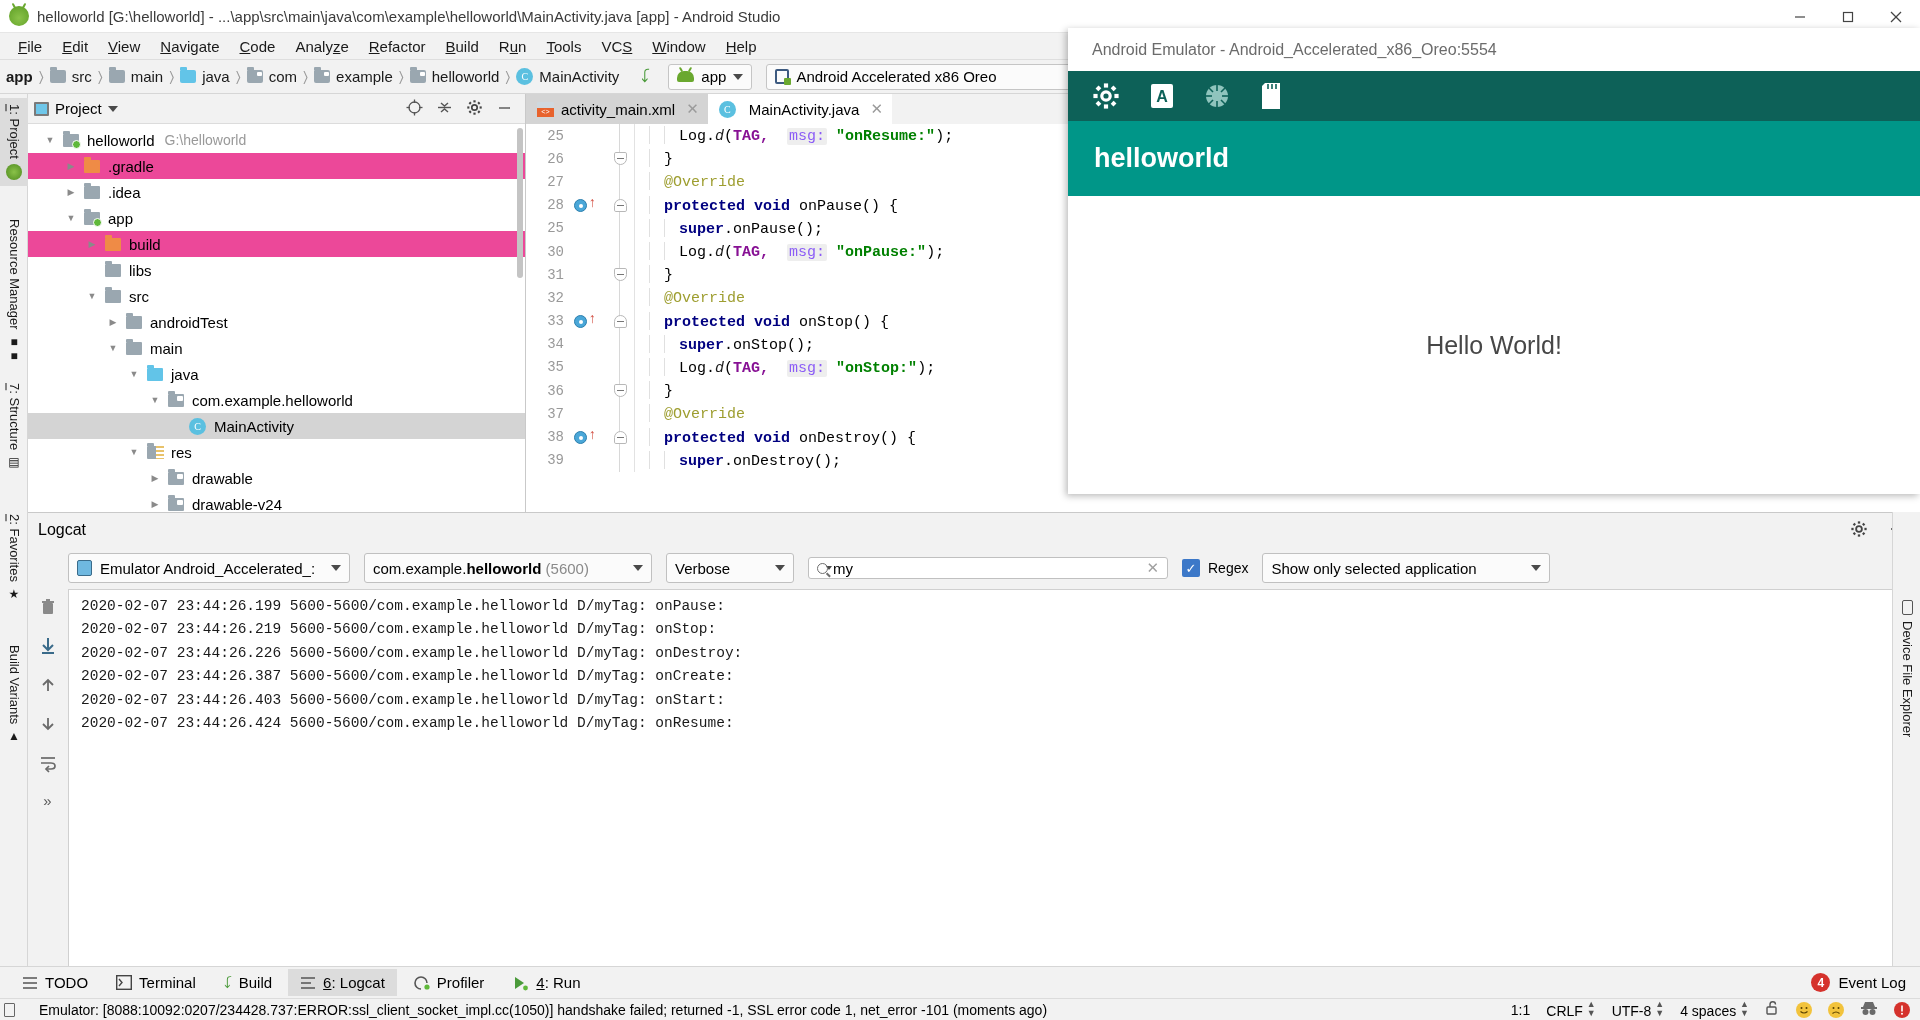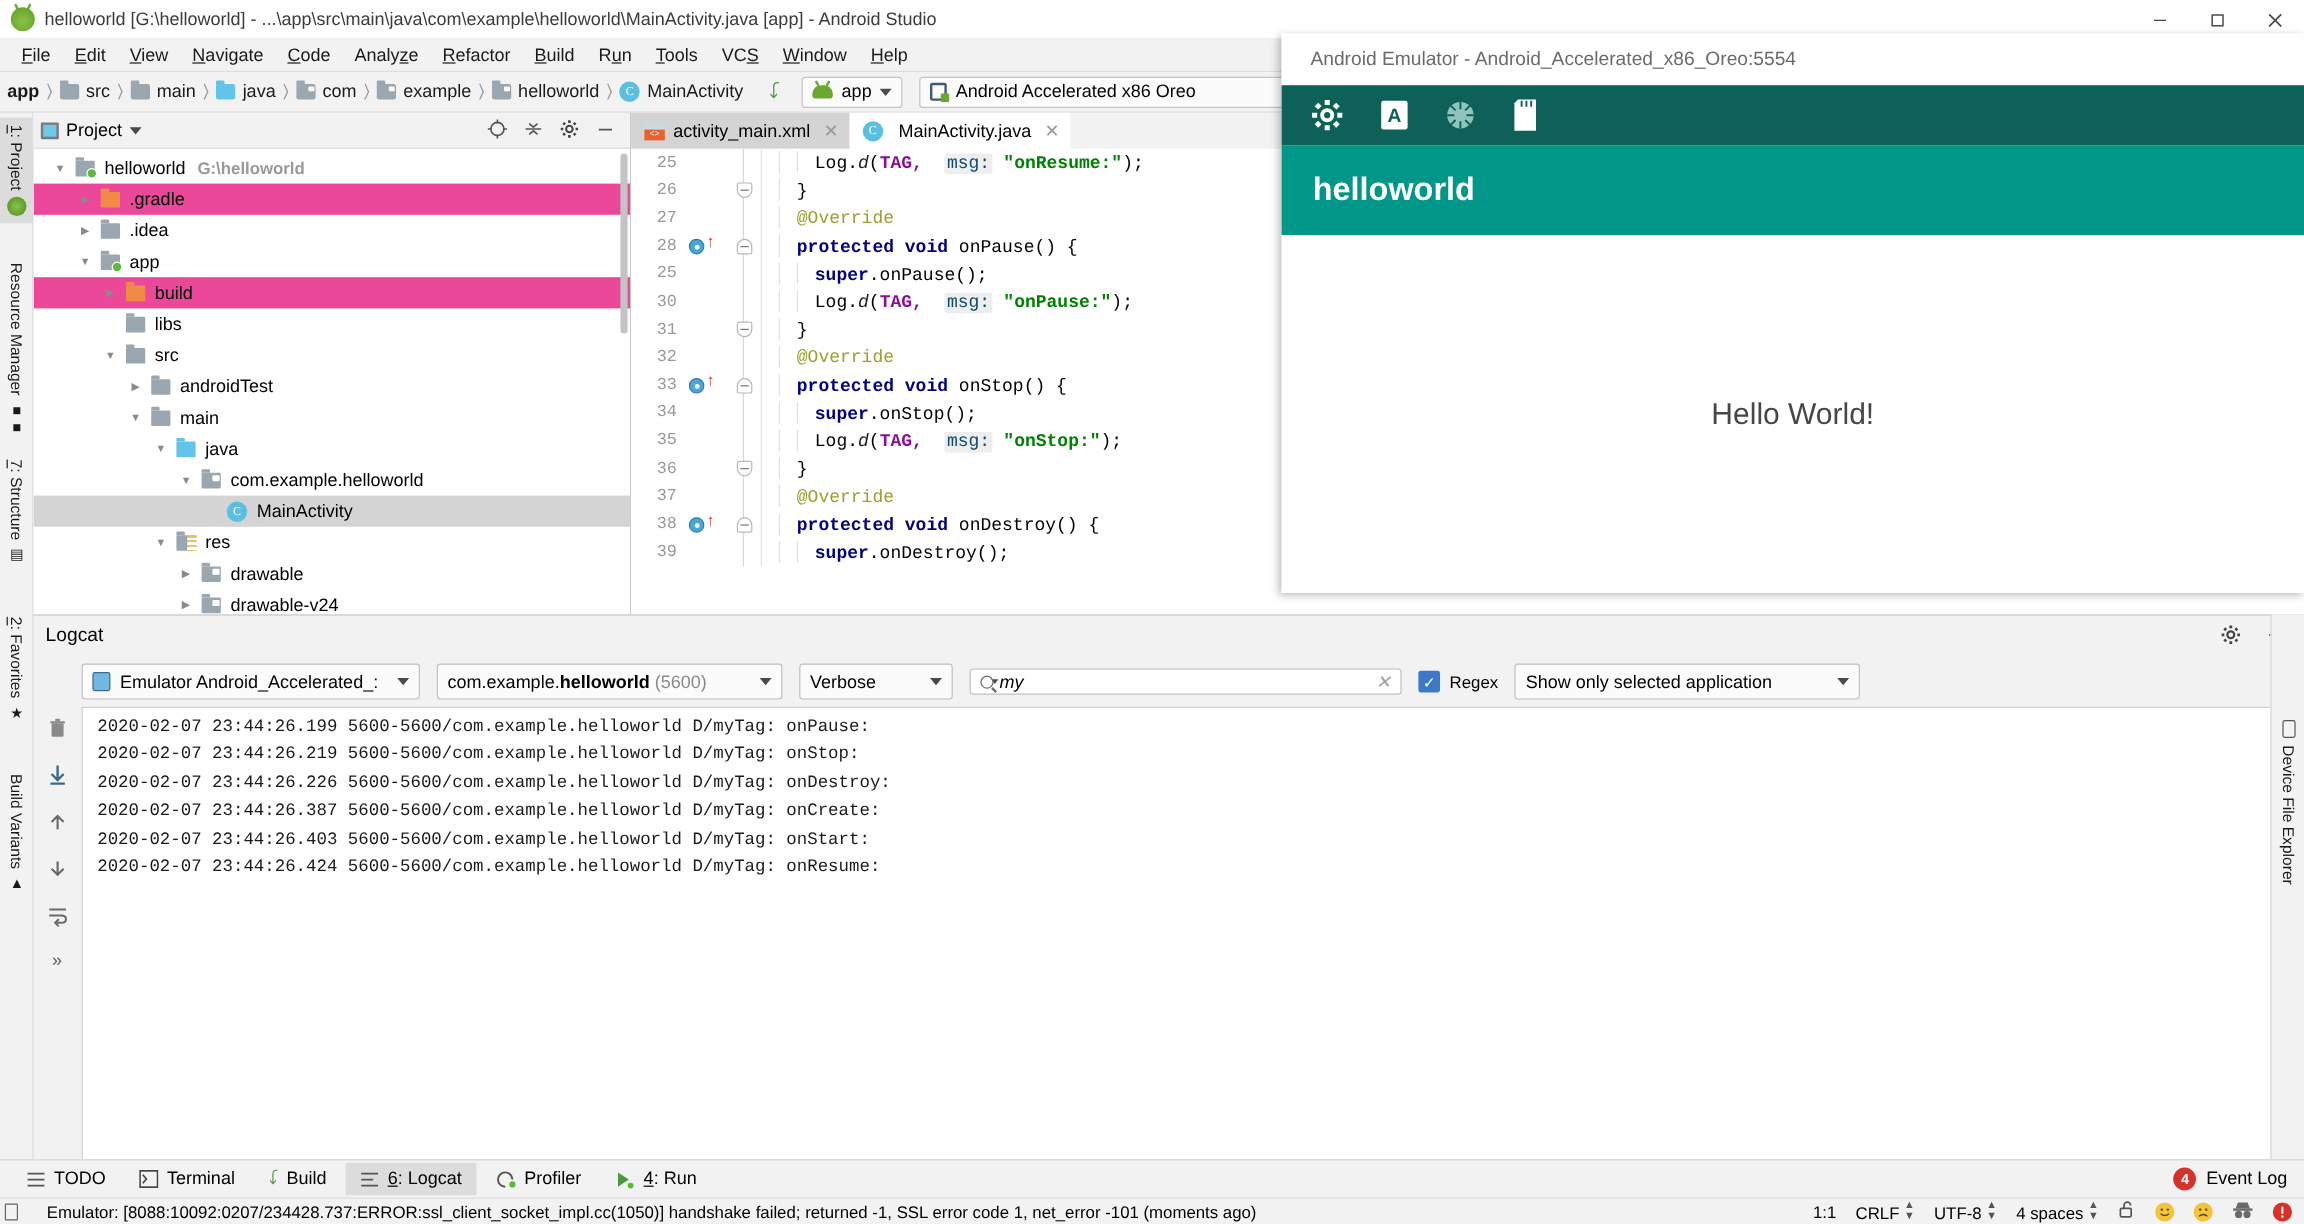--- a/index.html
+++ b/index.html
@@ -134,21 +134,21 @@
   }
   .pp-actions { margin-left: auto; display: flex; align-items: center; gap: 13px; padding-right: 6px; color:#4a4a4a; }
   .tree { padding-top: 3px; font-size: 15px; overflow: hidden; height: 388px; position: relative; }
   .trow { display: flex; align-items: center; height: 26px; white-space: nowrap; }
   .trow.hl { background: #ec4899; }
   .trow.sel { background: #d4d4d4; }
   .tw { flex: none; width: 16px; display: flex; justify-content: center; color: #8a8a8a; font-size: 9px; }
   .tw.arr-r::before { content: "\25B6"; }
   .tw.arr-d::before { content: "\25BC"; }
   .t-lbl { margin-left: 2px; }
-  .t-sub { color: #999; margin-left: 10px; font-size: 14px; font-weight: bold; }
+  .t-sub { color: #999; margin-left: 10px; font-size: 14px; }
   .mod-icon { width:16px;height:13px;background:#9aa7b0;border-radius:1px;position:relative;flex:none;margin-right:6px; }
   .mod-icon::before { content:"";position:absolute;left:0;top:-3px;width:7px;height:3px;background:#9aa7b0;border-radius:1px 1px 0 0; }
   .mod-icon.dot::after { content:"";position:absolute;right:-2px;bottom:-2px;width:7px;height:7px;border-radius:50%;background:#5fb83a;border:1px solid #fff; }
   .mod-icon.orange { background:#ef8b46; } .mod-icon.orange::before { background:#ef8b46; }
   .mod-icon.blue { background:#62c4e8; } .mod-icon.blue::before { background:#62c4e8; }
   .mod-icon.pkg::after { content:"";position:absolute;right:1px;top:2px;width:6px;height:5px;background:#ffffff;border-radius:1px; }
   .mod-icon.res::after { content:"";position:absolute;right:-1px;top:0px;width:8px;height:13px;background:repeating-linear-gradient(#e8c26a 0 2px,#fff 2px 4px); }
   .pp-scroll { position:absolute; right:2px; top:34px; width:6px; height:150px; background:#c4c4c4; border-radius:3px; }
 
   
@@ -181,21 +181,21 @@
   .fold-box.top { border-radius: 7px 7px 2px 2px; }
   .fold-box.bot { border-radius: 2px 2px 7px 7px; }
   .fold-box::after { content:"";width:7px;height:1px;background:#777; }
   .vline { width:1px; background:#e2e2e2; align-self:stretch; margin-right: 14px; }
   .code-txt { white-space: pre; }
   .kw { color: #000080; font-weight: bold; }
   .ann { color: #9e9e30; }
   .str { color: #008000; font-weight: bold; }
   .tagc { color: #871094; font-weight: bold; }
   .meth { color: #1a1a1a; font-style: italic; }
-  .hint { background: #eeeeee; color: #0c4a6e; border-radius:2px; padding: 0 2px; }
+  .hint { background: #eeeeee; color: #8b5cf6; border-radius:2px; padding: 0 2px; }
   .ind-line { display:inline-block; border-left:1px solid #e0e0e0; height:18px; vertical-align:-4px; margin-right:14px; }
 
   
   .emulator {
     position: absolute; left: 1068px; top: 28px; width: 852px; height: 466px;
     background: #ffffff; box-shadow: -2px 2px 7px rgba(0,0,0,0.28);
   }
   .emu-title {
     height: 43px; display: flex; align-items: center; padding-left: 24px;
     font-size: 16px; color: #6b6b6b; background: #ffffff;
@@ -215,21 +215,21 @@
   .lc-head { height: 34px; display: flex; align-items: center; padding-left: 10px; }
   .lc-head .ttl { font-size: 16px; }
   .lc-head .acts { margin-left: auto; display: flex; gap: 20px; padding-right: 14px; color:#4a4a4a; }
   .lc-toolbar { height: 42px; display: flex; align-items: center; gap: 14px; padding-left: 40px; }
   .lc-combo {
     height: 30px; border: 1px solid #c0c0c0; border-radius: 3px; background: #fbfbfb;
     display: flex; align-items: center; padding: 0 8px; gap: 8px; font-size: 15px; white-space: nowrap;
   }
   .lc-search {
     height: 22px; width: 360px; border: 1px solid #c0c0c0; border-radius: 3px; background: #ffffff;
-    display: flex; align-items: center; padding: 0 8px; gap: 1px; font-size: 15px; font-style: italic;
+    display: flex; align-items: center; padding: 0 8px; gap: 1px; font-size: 15px;
   }
   .mag { width:11px;height:11px;border:1.6px solid #6e6e6e;border-radius:50%;position:relative;flex:none;}
   .mag::after{content:"";position:absolute;right:-4px;bottom:-3px;width:5px;height:1.6px;background:#6e6e6e;transform:rotate(45deg);}
   .chk { width:18px;height:18px;background:#3c78c8;border-radius:2px;color:#fff;font-size:13px;display:flex;align-items:center;justify-content:center;flex:none;}
   .lc-left-icons {
     position: absolute; left: 0; top: 76px; width: 40px; bottom: 0;
     display: flex; flex-direction: column; align-items: center; gap: 16px; padding-top: 8px; color: #5a5a5a;
   }
   .lc-output {
     position: absolute; left: 40px; top: 76px; right: 20px; bottom: 0;

